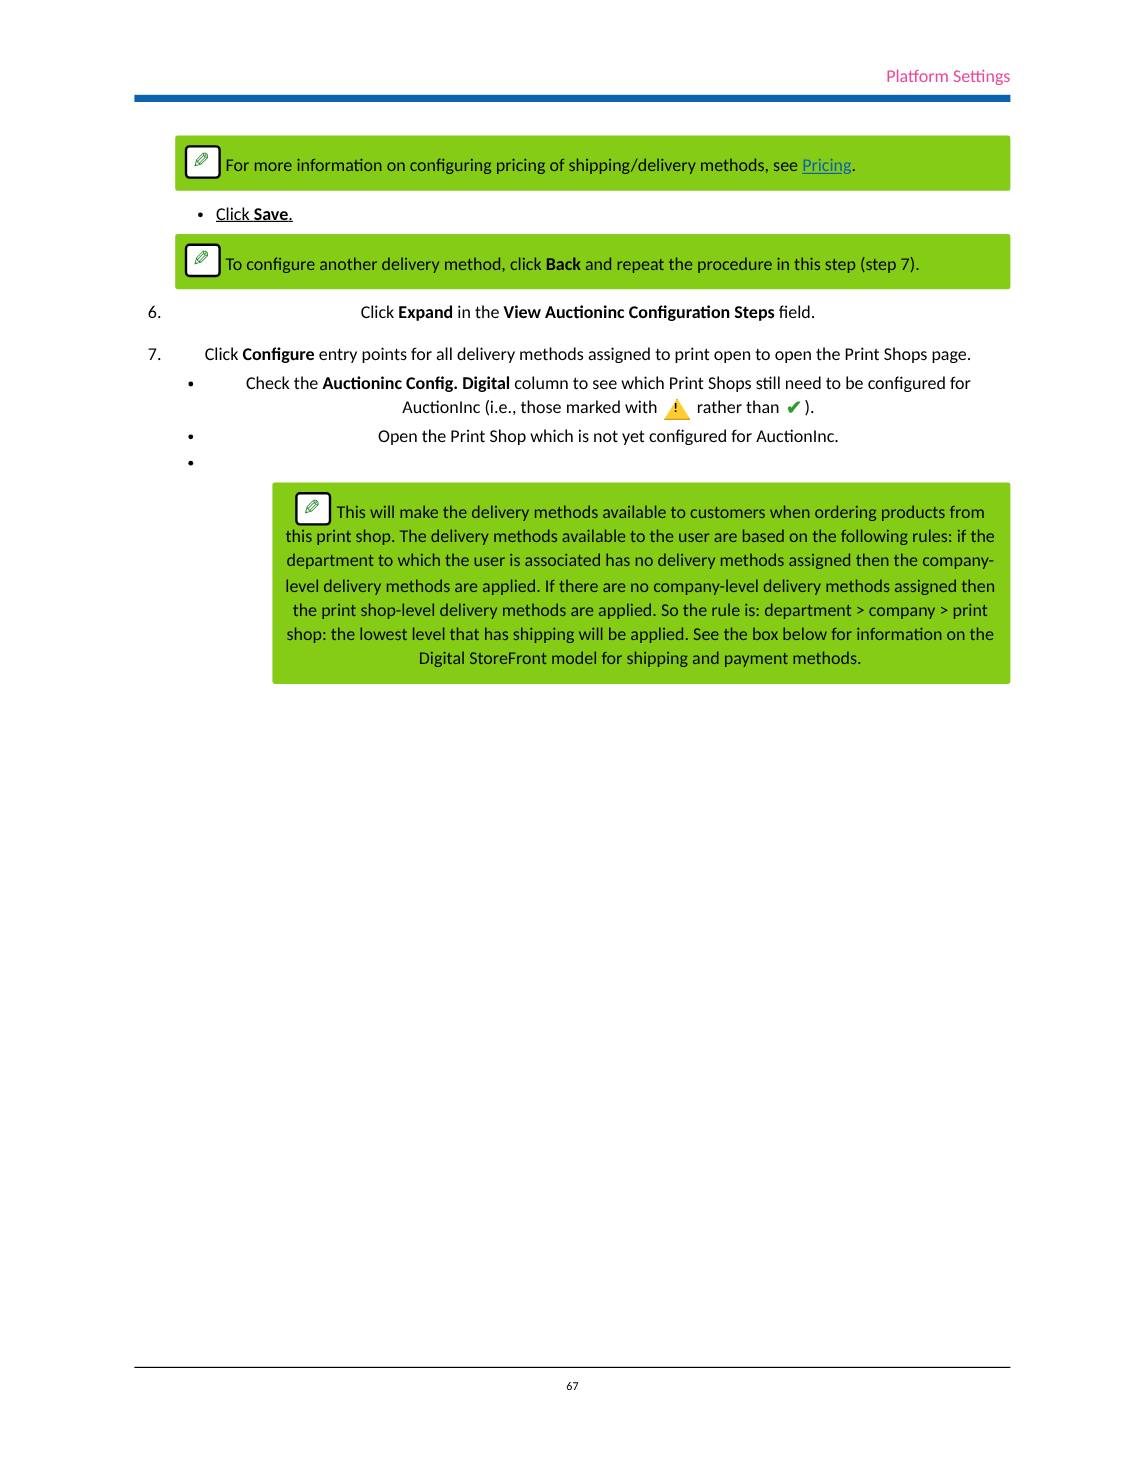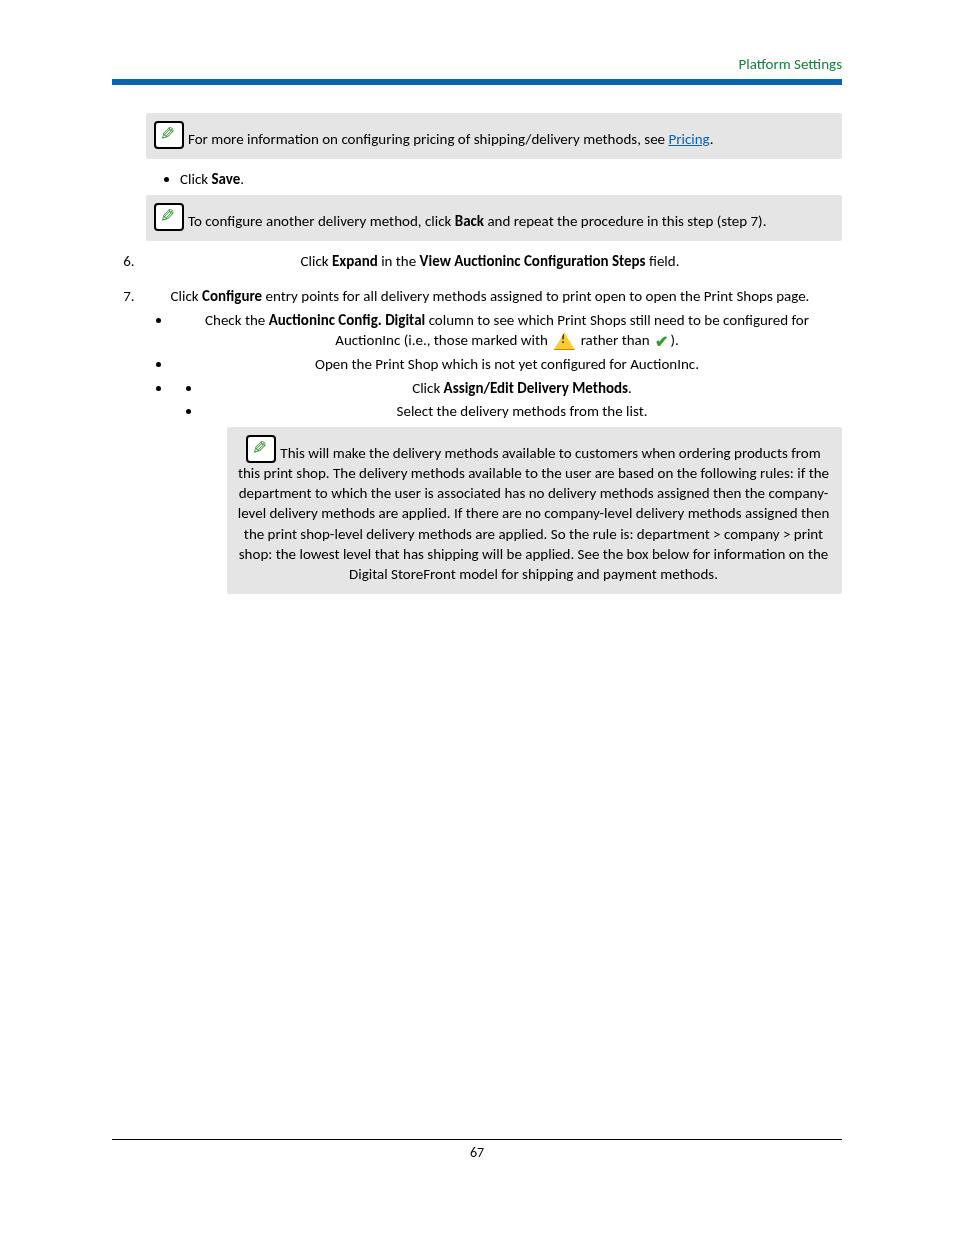--- a/index.html
+++ b/index.html
@@ -15,34 +15,34 @@
     position: relative;
     background: #fff;
     box-sizing: border-box;
   }
   .header-area {
     padding: 55px 112px 0 112px;
   }
   .header-title {
     text-align: right;
     font-size: 15px;
-    color: #15803d;
+    color: #ec4899;
     margin-bottom: 6px;
   }
   .header-rule {
     border-top: 6px solid #0b62b0;
     margin: 0 0 28px 0;
   }
   .content {
     padding: 0 112px;
     font-size: 15px;
     line-height: 1.35;
   }
   .note-box {
-    background: #e5e5e5;
+    background: #84cc16;
     padding: 8px 10px 10px 8px;
     margin: 6px 0 10px 0;
     border-radius: 2px;
   }
   .note-icon {
     display: inline-block;
     width: 26px;
     height: 24px;
     border: 2px solid #000;
     border-radius: 4px;
@@ -117,21 +117,21 @@
     right: 112px;
     bottom: 95px;
     border-top: 1px solid #000;
   }
   .footer-number {
     position: absolute;
     left: 0;
     right: 0;
     bottom: 74px;
     text-align: center;
-    font-size: 14px;
+    font-size: 10px;
   }
   .nested-note {
     margin-left: 34px;
   }
 </style>
 </head>
 <body>
 
 <div class="page">
 
@@ -141,21 +141,21 @@
   </div>
 
   <div class="content">
 
     <div class="nested-note">
       <div class="note-box">
         <span class="note-icon"></span><span>For more information on configuring pricing of shipping/delivery methods, see </span><a class="link">Pricing</a><span>.</span>
       </div>
     </div>
 
-    <ul class="bullet" style="padding-left:68px;">
+    <ul class="bullet" style="padding-left:68px;text-decoration:underline;">
       <li>
         <span>Click </span><b>Save</b><span>.</span>
       </li>
     </ul>
 
     <div class="nested-note">
       <div class="note-box">
         <span class="note-icon"></span><span>To configure another delivery method, click </span><b>Back</b><span> and repeat the procedure in this step (step 7).</span>
       </div>
     </div>
@@ -166,26 +166,20 @@
       </li>
       <li>
         <span>Click </span><b>Configure</b><span> entry points for all delivery methods assigned to print open to open the Print Shops page.</span>
 
         <ul class="bullet">
           <li>
             <span>Check the </span><b>Auctioninc Config. Digital</b><span> column to see which Print Shops still need to be configured for AuctionInc (i.e., those marked with </span><span class="warn-icon"></span><span> rather than </span><span class="check-icon">✔</span><span>).</span>
           </li>
           <li>Open the Print Shop which is not yet configured for AuctionInc.</li>
           <li>
-            <ul class="bullet">
-              <li>
-                <span>Click </span><b>Assign/Edit Delivery Methods</b><span>.</span>
-              </li>
-              <li>Select the delivery methods from the list.</li>
-            </ul>
           </li>
         </ul>
 
         <div class="nested-note" style="margin-left:68px;padding-left:21px;">
           <div class="note-box">
             <span class="note-icon"></span><span>This will make the delivery methods available to customers when ordering products from this print shop. The delivery methods available to the user are based on the following rules: if the department to which the user is associated has no delivery methods assigned then the company-level delivery methods are applied. If there are no company-level delivery methods assigned then the print shop-level delivery methods are applied. So the rule is: department &gt; company &gt; print shop: the lowest level that has shipping will be applied. See the box below for information on the Digital StoreFront model for shipping and payment methods.</span>
           </div>
         </div>
 
       </li>

